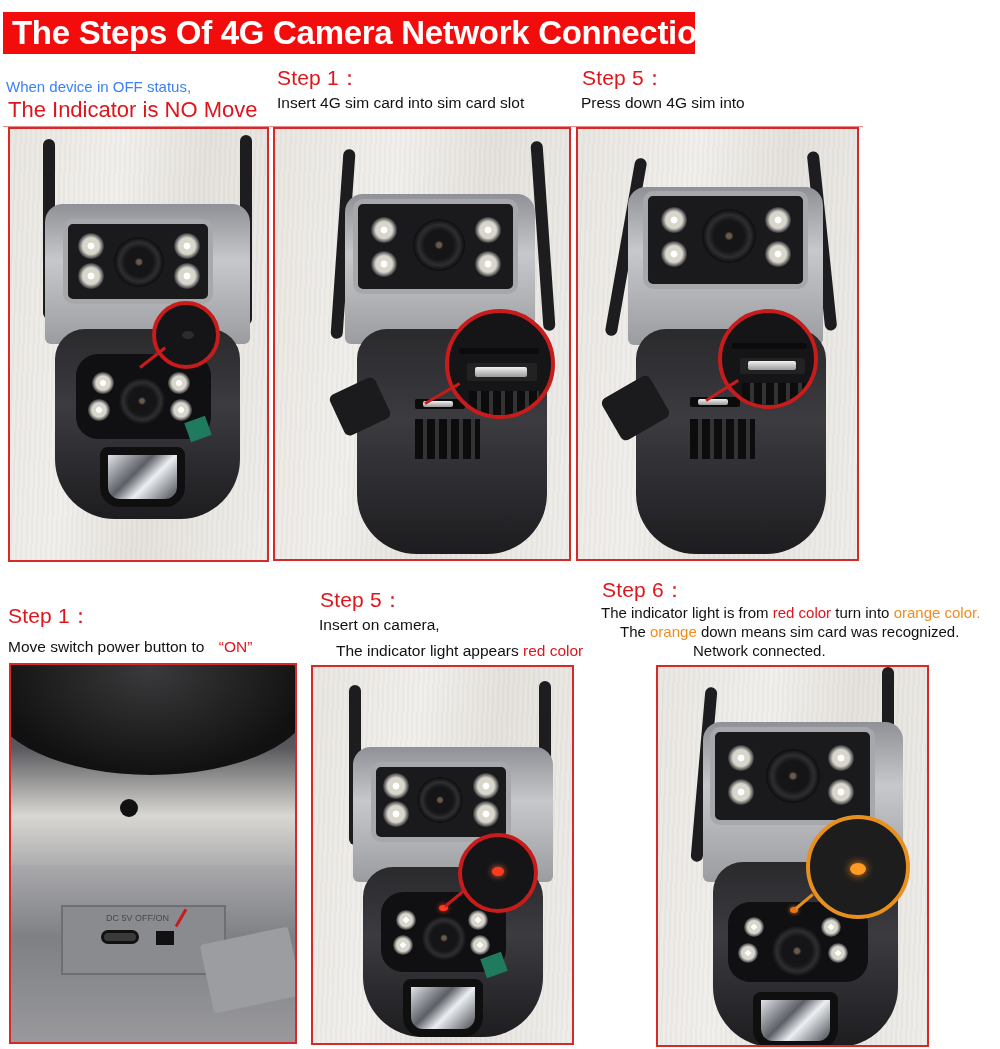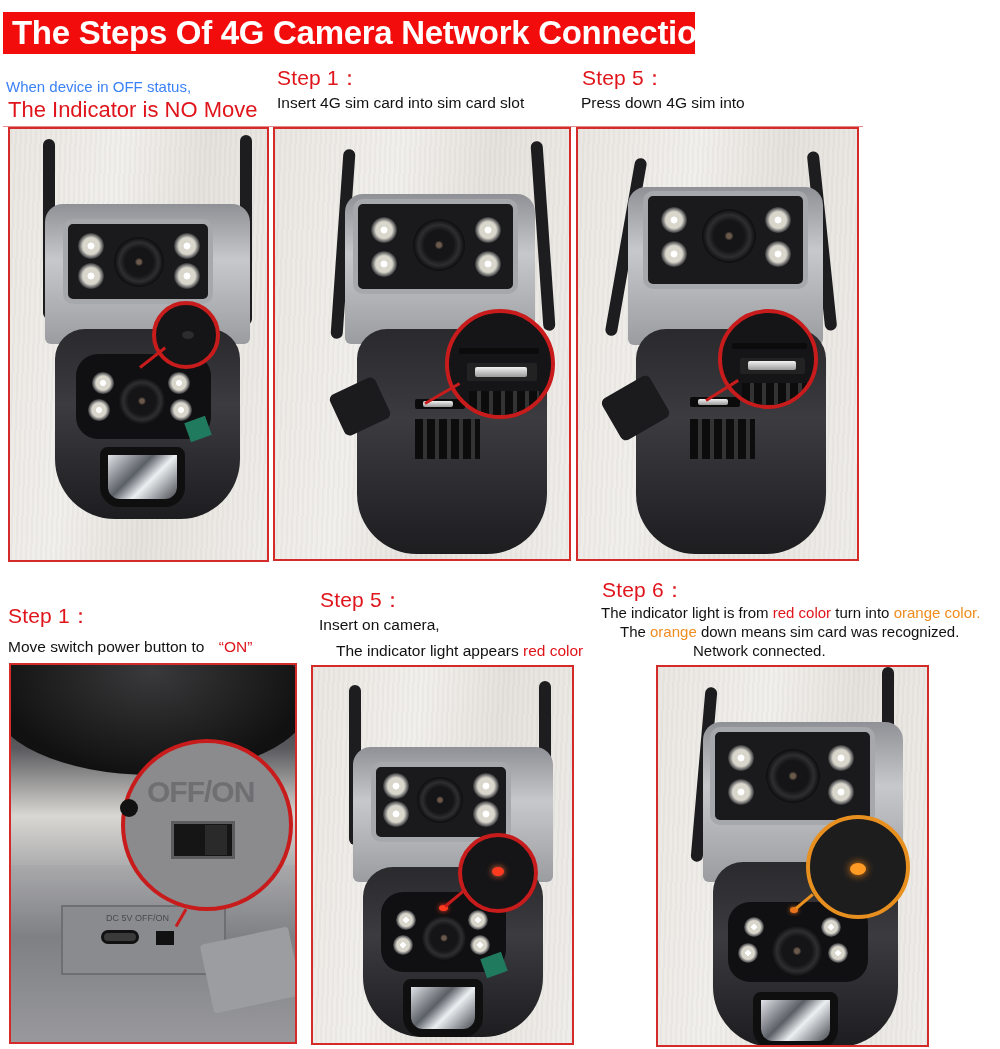--- a/index.html
+++ b/index.html
@@ -166,25 +166,20 @@
 <div class="t arial-cap" style="left:693px; top:642px;">Network connected.</div>
 
 <div class="panel" style="left:9px; top:663px; width:288px; height:381px; background:linear-gradient(180deg,#2a2a2c 0%,#5a5a5e 22%,#d9d7d2 40%,#9e9ea2 58%,#8e8f93 100%);">
   <div style="position:absolute; left:-20px; top:-40px; width:320px; height:150px; border-radius:50%; background:radial-gradient(ellipse at 50% 30%, #3a3a3c, #111 70%);"></div>
   <div style="position:absolute; left:0; top:200px; width:288px; height:181px; background:linear-gradient(180deg,#a9a9ac,#7f8084 40%,#9a9a9d);"></div>
   <div style="position:absolute; left:50px; top:240px; width:165px; height:70px; background:#8a8b8e; border:2px solid #6e6f72;"></div>
   <div style="position:absolute; left:90px; top:265px; width:38px; height:14px; border:3px solid #111; border-radius:8px; background:#3a3a3a;"></div>
   <div style="position:absolute; left:145px; top:266px; width:18px; height:14px; background:#111;"></div>
   <div style="position:absolute; left:95px; top:248px; font-size:9px; color:#4a4a4d;">DC 5V  OFF/ON</div>
   <div style="position:absolute; left:195px; top:270px; width:90px; height:70px; background:#9c9da0; transform:rotate(-12deg); border-radius:4px;"></div>
-  <div class="magnifier" style="left:110px; top:74px; width:172px; height:172px; background:#8b8b8d;">
-    <div style="position:absolute; left:22px; top:32px; font-size:30px; color:#6f6f72; letter-spacing:-1px; font-weight:bold;">OFF/ON</div>
-    <div style="position:absolute; left:46px; top:78px; width:64px; height:38px; background:#151515; border:3px solid #5d5d60;"></div>
-    <div style="position:absolute; left:80px; top:82px; width:22px; height:30px; background:#2a2a2a;"></div>
-  </div>
   <div class="dot" style="left:109px; top:134px; width:18px; height:18px; background:#111;"></div>
   <div class="pointer" style="left:165px; top:260px; width:20px; transform:rotate(-60deg);"></div>
 </div>
 
 <div class="panel" style="left:311px; top:665px; width:263px; height:380px;">
   <div class="wood"></div>
   <div class="antenna" style="left:36px; top:18px; height:160px;"></div>
   <div class="antenna" style="left:226px; top:14px; height:170px;"></div>
   <div class="head" style="left:40px; top:80px; width:200px; height:135px;"></div>
   <div class="faceplate" style="left:58px; top:95px; width:140px; height:80px;"></div>

